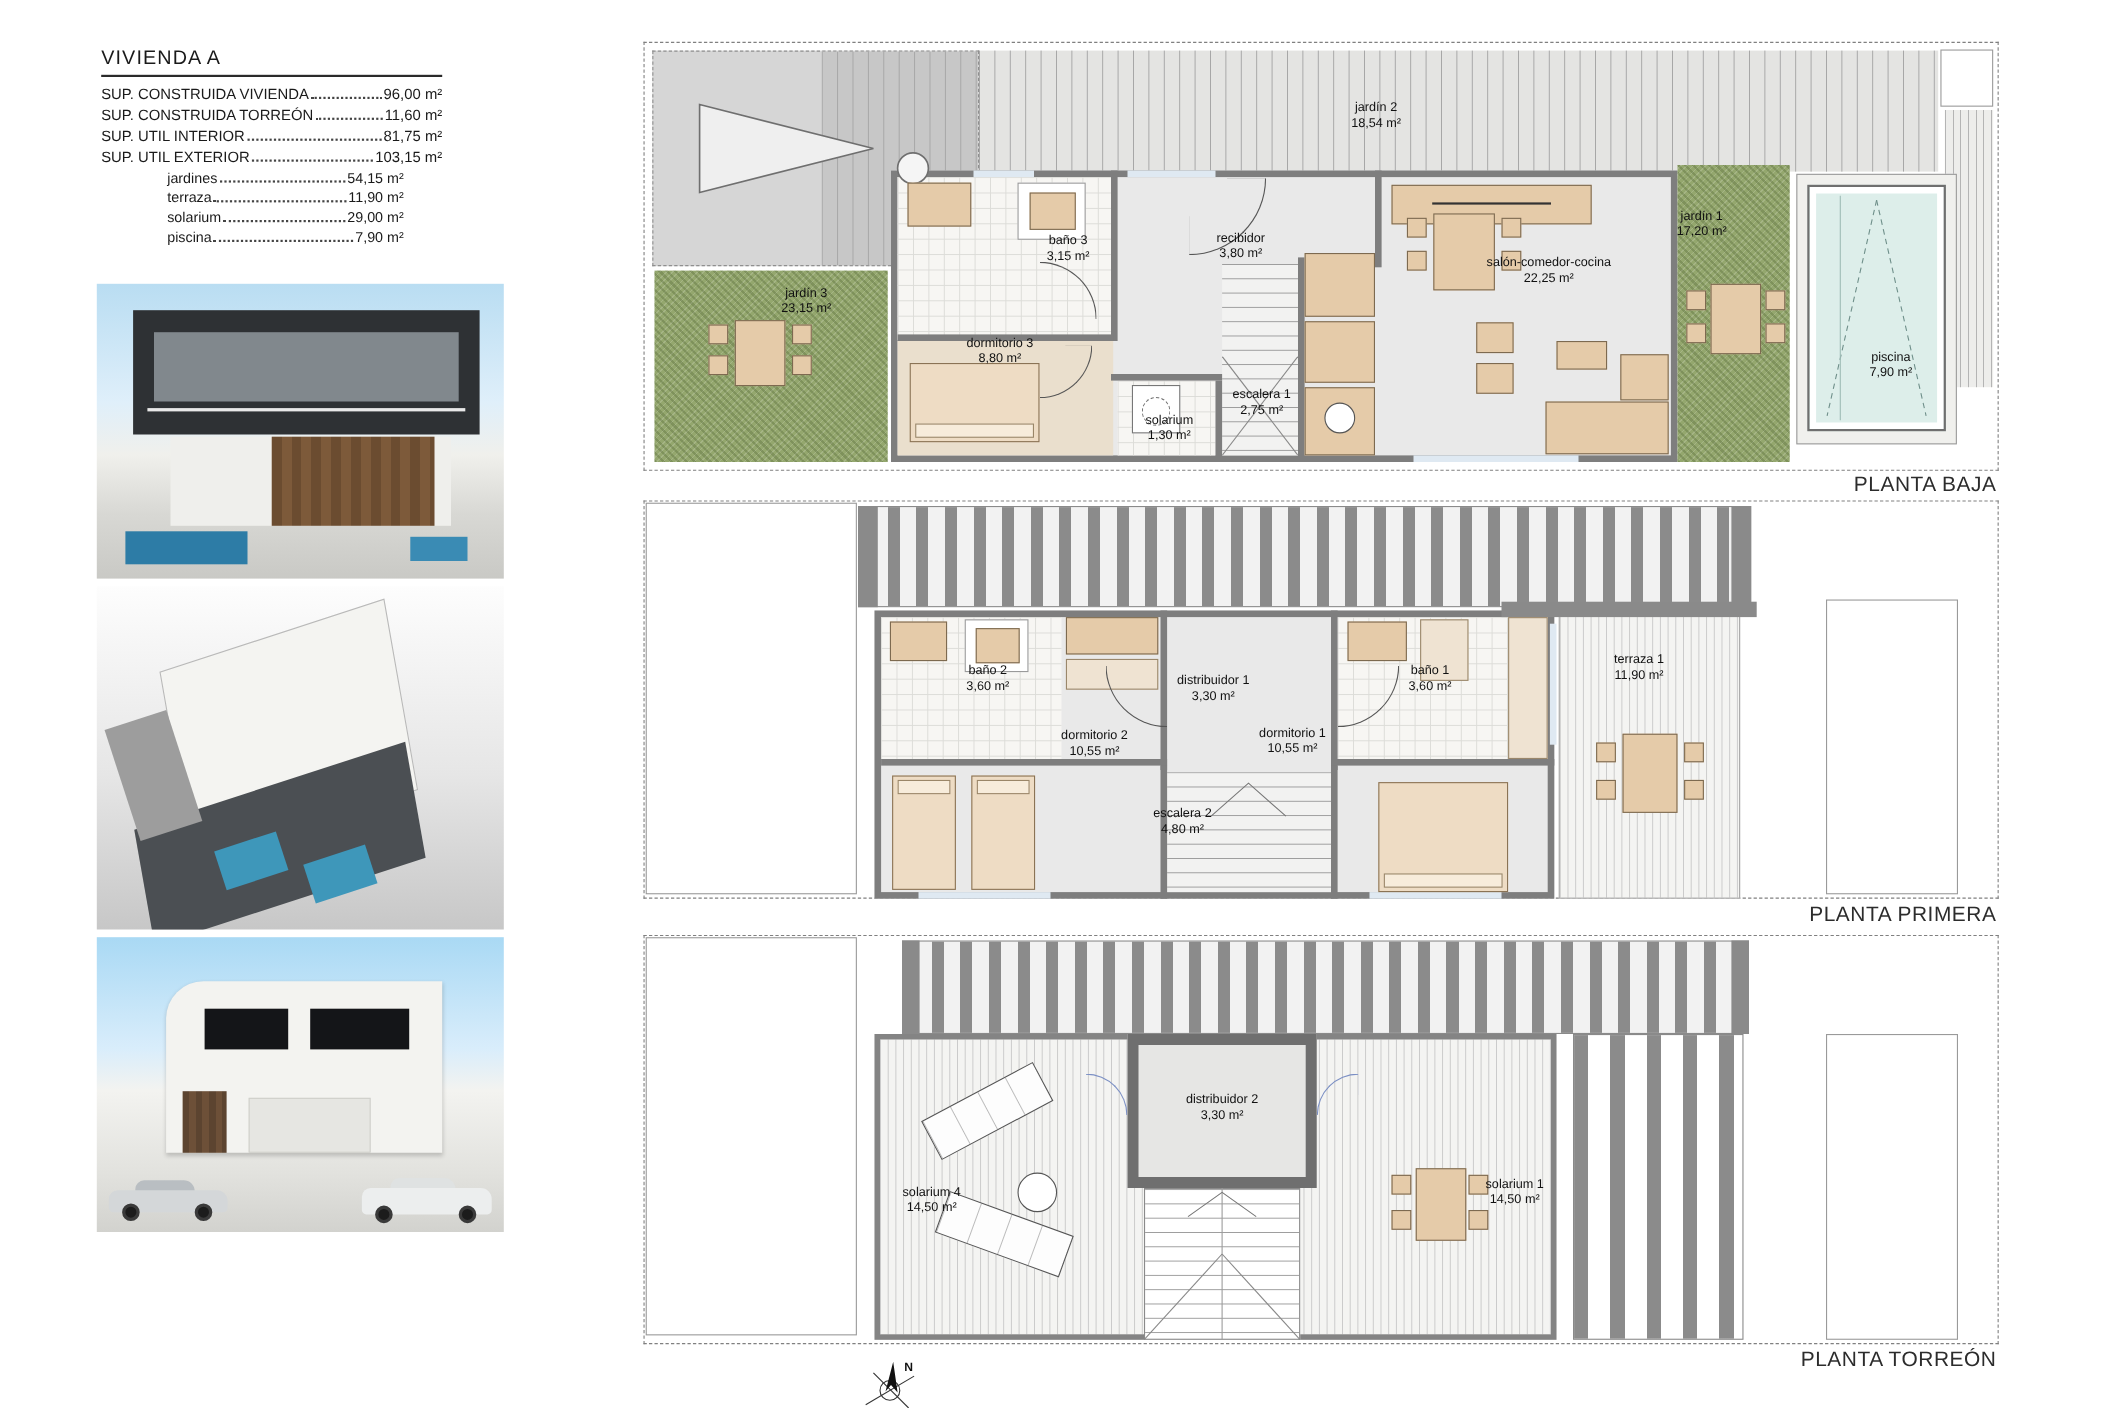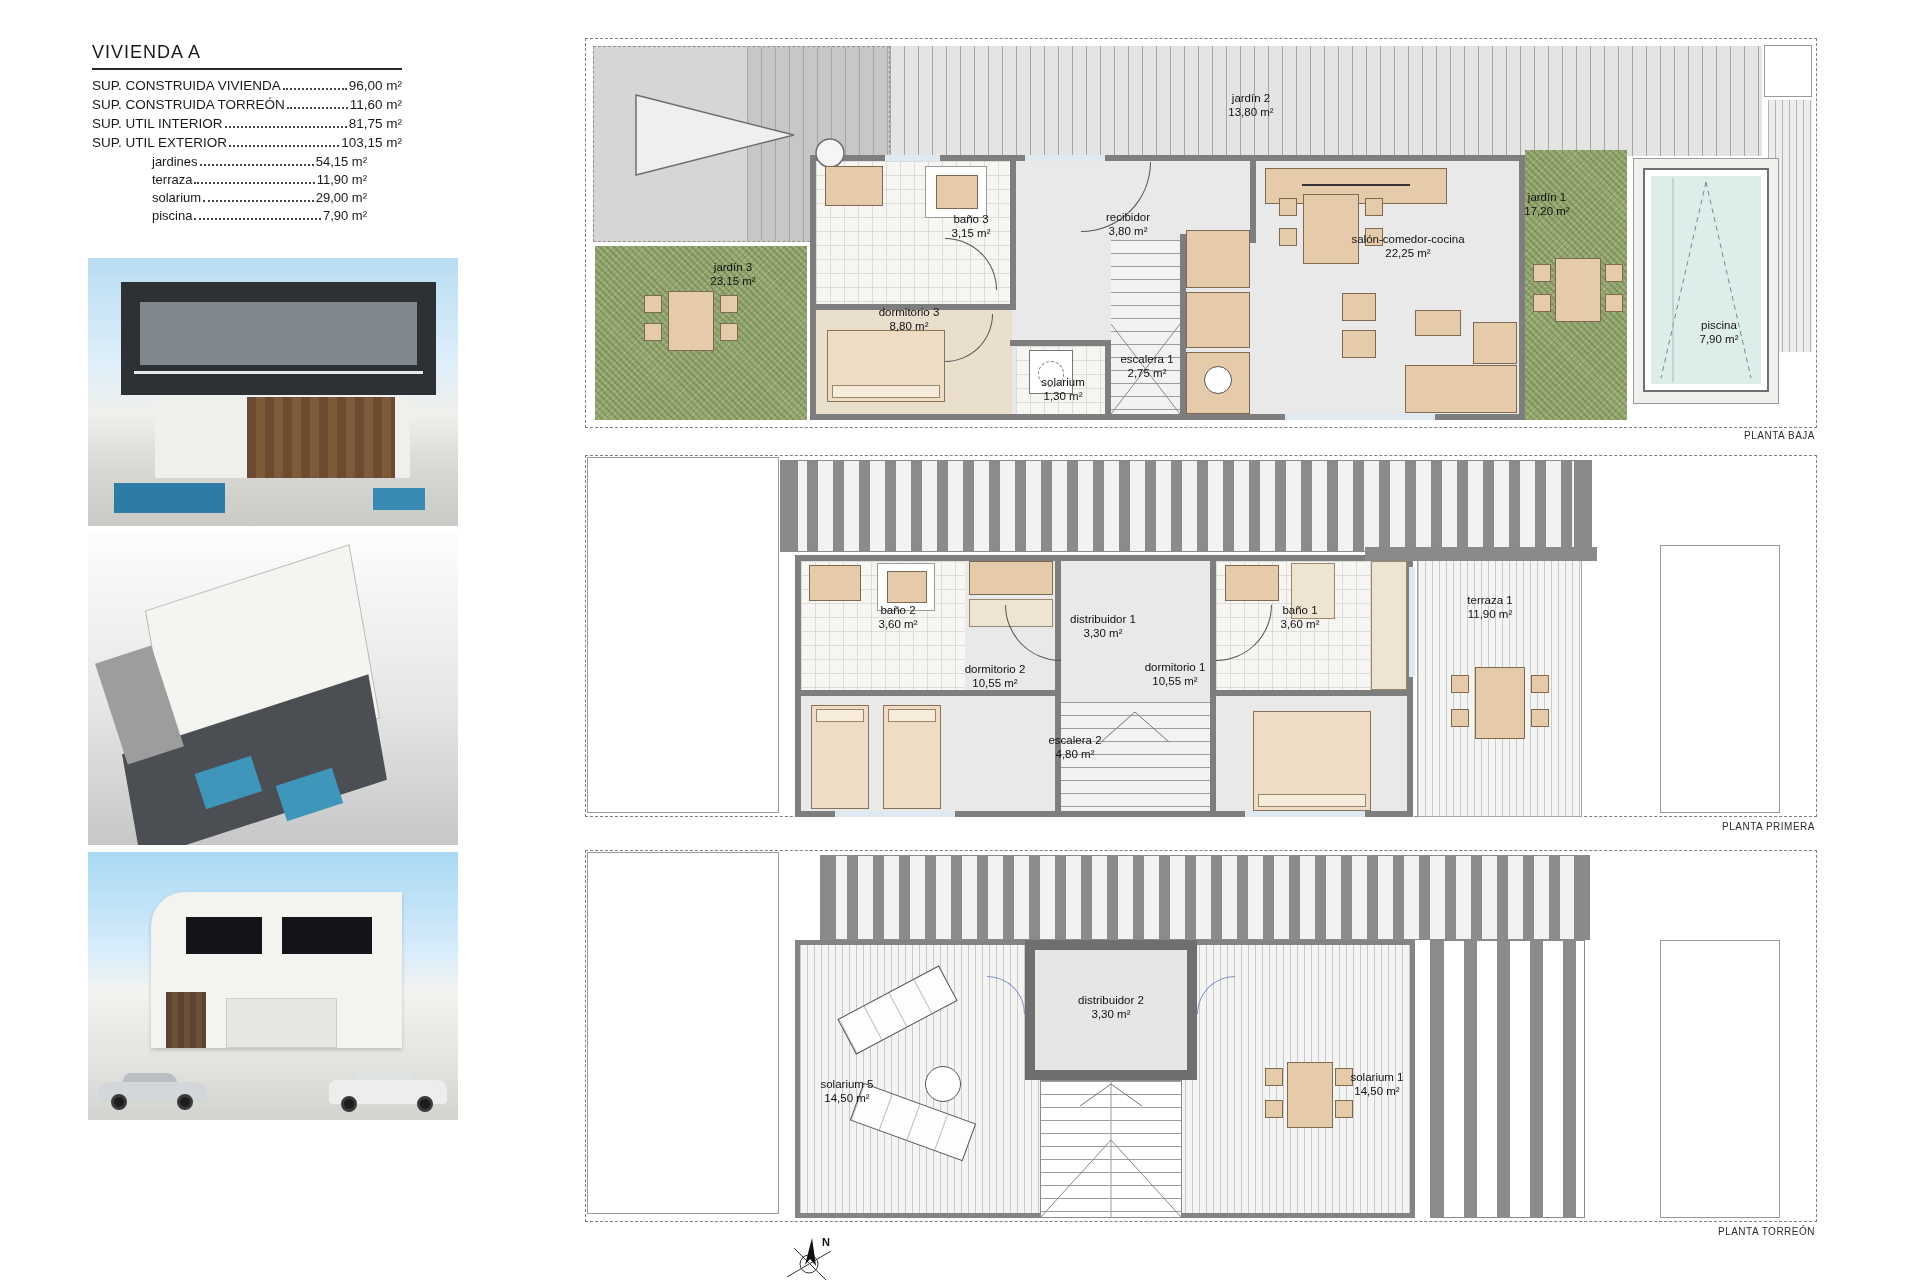--- a/index.html
+++ b/index.html
@@ -55,21 +55,21 @@
   .ticks { position:relative; height:15px; font-size:12.5px; }
   .ticks .t0 { position:absolute; left:0; } .ticks .t1 { position:absolute; left:58px; } .ticks .t5 { position:absolute; right:0; }
   .sbar { width:316px; border:1px solid #222; }
   .sbar .row1 { height:8px; background:repeating-linear-gradient(90deg,#8d8d8d 0 63px,#ffffff 63px 126px); border-bottom:1px solid #222; }
   .sbar .row2 { height:7px; background:repeating-linear-gradient(90deg,#ffffff 0 63px,#8d8d8d 63px 126px); }
   .north { position:absolute; left:762px; top:1234px; }
 
   
   .plan { position:absolute; left:565px; width:1232px; overflow:visible; }
   .pbound { position:absolute; inset:0; border:1px dashed #808080; }
-  .ptitle { position:absolute; right:2px; font-size:10px; letter-spacing:.5px; color:#2c2c2c; white-space:nowrap; }
+  .ptitle { position:absolute; right:2px; font-size:19px; letter-spacing:.5px; color:#2c2c2c; white-space:nowrap; }
   .rlabel { position:absolute; transform:translateX(-50%); text-align:center; font-size:11.5px; line-height:1.25; color:#111; white-space:nowrap; z-index:30; }
   .rlabel span { display:block; }
   .wall { position:absolute; background:#7e7e7e; z-index:10; }
   .win { position:absolute; background:#dfe9f2; z-index:12; }
   .floor { position:absolute; background:#e9e9e9; border:6px solid #7e7e7e; }
   .tile { position:absolute; background-color:#f7f6f3; background-image:linear-gradient(#dcdcd8 1px,transparent 1px),linear-gradient(90deg,#dcdcd8 1px,transparent 1px); background-size:14px 14px; }
   .stairs { position:absolute; background-color:#f2f2f1; background-image:linear-gradient(#9c9c9c 1px,transparent 1px); background-size:100% 13px; }
   .deckp { position:absolute; background-color:#f4f4f2; background-image:linear-gradient(90deg,#cacaca 1px,transparent 1px); background-size:7px 100%; }
   .hatchv { position:absolute; background-color:#e4e4e2; background-image:linear-gradient(90deg,#a6a6a6 1px,transparent 1px); background-size:14px 100%; }
   .hatchd { position:absolute; background-color:#ededeb; background-image:repeating-linear-gradient(90deg,#b4b4b4 0 1px,transparent 1px 7px); }
@@ -293,21 +293,21 @@
     <div style="position:absolute;left:1048px;top:120px;width:146px;height:246px;background:#f0f0ed;border:1px solid #9a9a9a"></div>
     <div class="pool" style="left:1058px;top:130px;width:126px;height:224px"></div>
     <svg class="ov" width="126" height="224" style="left:1058px;top:130px">
       <line x1="63" y1="14" x2="18" y2="210" stroke="#6f8f8a" stroke-width="1" stroke-dasharray="5,4"></line>
       <line x1="63" y1="14" x2="108" y2="210" stroke="#6f8f8a" stroke-width="1" stroke-dasharray="5,4"></line>
       <line x1="30" y1="10" x2="30" y2="214" stroke="#9fbcb6" stroke-width="1"></line>
     </svg>
 
     <div class="rlabel" style="left:666px;top:53px">
         <span>jardín 2</span>
-        <span>13,80 m²</span>
+        <span>18,54 m²</span>
       </div>
     <div class="rlabel" style="left:148px;top:222px">
         <span>jardín 3</span>
         <span>23,15 m²</span>
       </div>
     <div class="rlabel" style="left:386px;top:174px">
         <span>baño 3</span>
         <span>3,15 m²</span>
       </div>
     <div class="rlabel" style="left:543px;top:172px">
@@ -467,21 +467,21 @@
       <div class="ch" style="left:0;top:16px"></div>
       <div class="ch" style="left:0;top:48px"></div>
       <div class="ch" style="left:70px;top:16px"></div>
       <div class="ch" style="left:70px;top:48px"></div>
     </div>
 
     <div class="slatswide" style="left:845px;top:90px;width:155px;height:278px"></div>
     <div class="whitebox" style="left:1075px;top:90px;width:120px;height:278px"></div>
 
     <div class="rlabel" style="left:262px;top:227px">
-        <span>solarium 5</span>
+        <span>solarium 4</span>
         <span>14,50 m²</span>
       </div>
     <div class="rlabel" style="left:526px;top:143px">
         <span>distribuidor 2</span>
         <span>3,30 m²</span>
       </div>
     <div class="rlabel" style="left:792px;top:220px">
         <span>solarium 1</span>
         <span>14,50 m²</span>
       </div>

